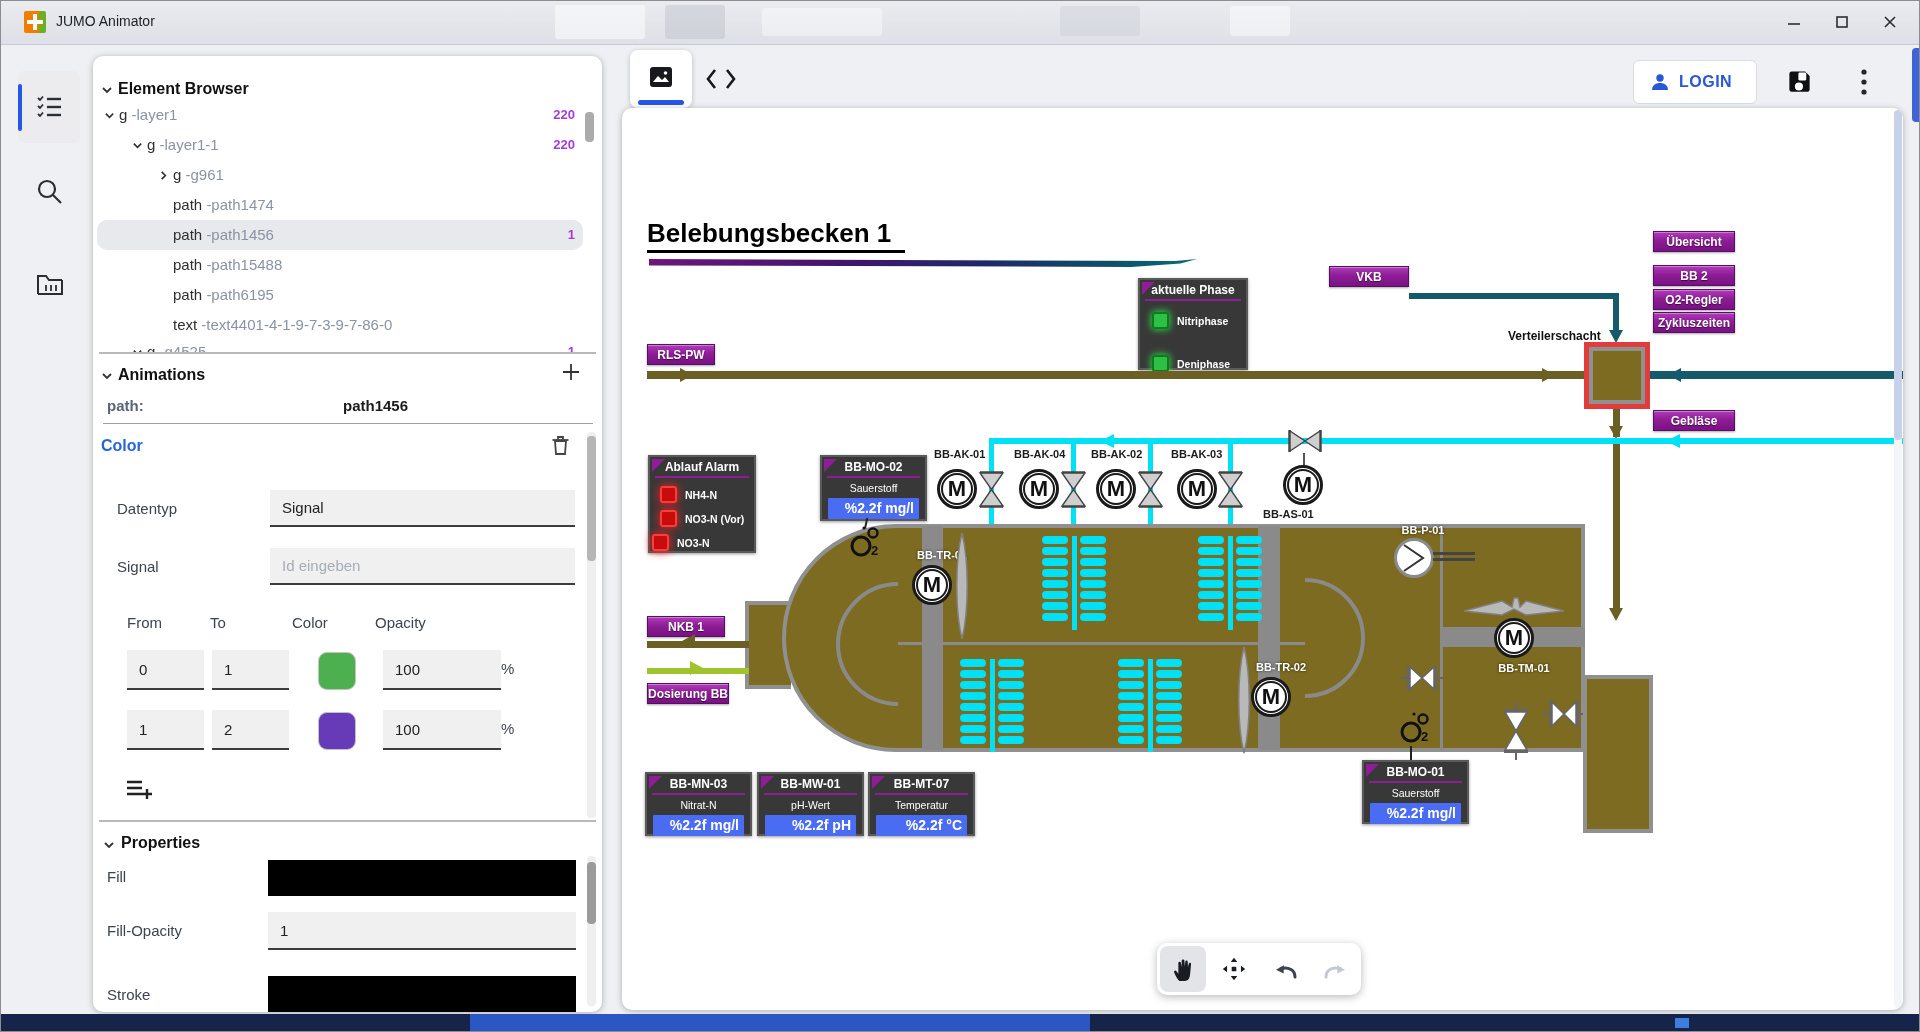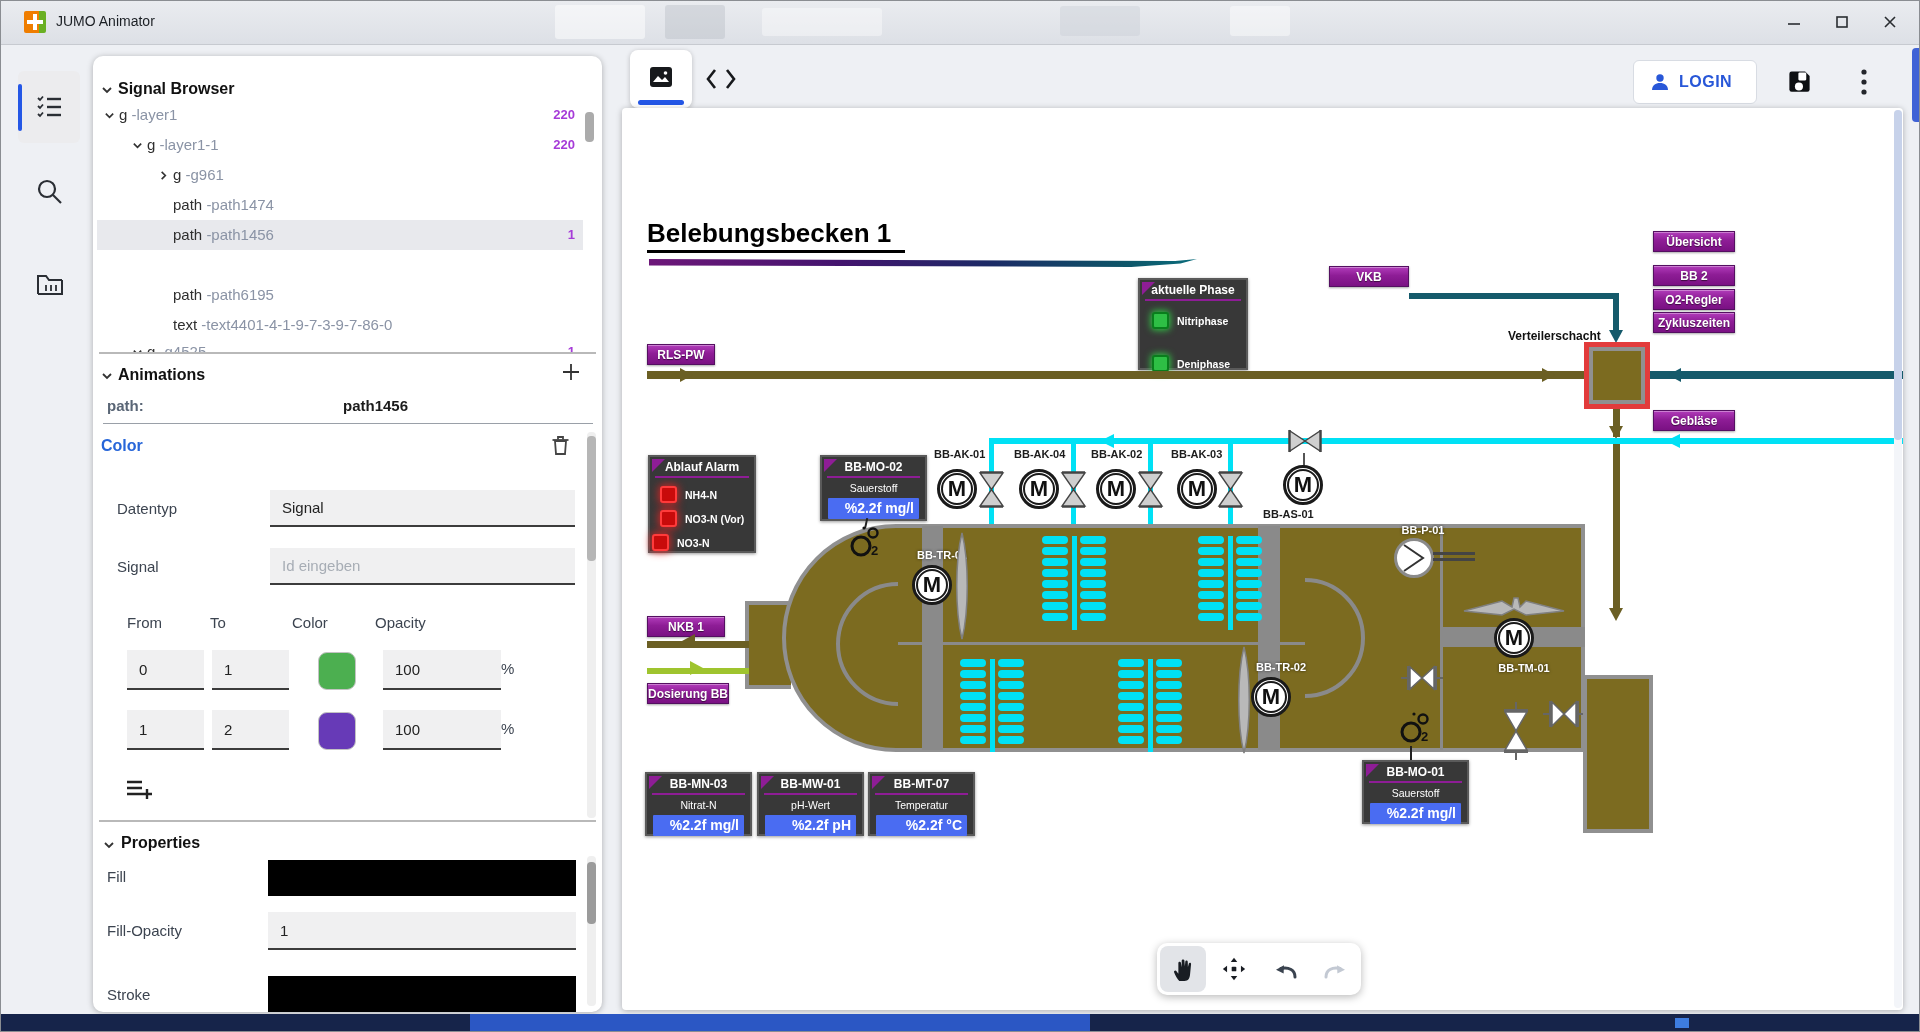--- a/index.html
+++ b/index.html
@@ -24,21 +24,21 @@
   
   .rail-item{position:absolute;border-radius:6px;display:flex;align-items:center;justify-content:center}
   .rail-active-bar{position:absolute;left:18px;top:84px;width:4px;height:47px;background:#2457e6;border-radius:2px}
 
   
   .panel{position:absolute;left:93px;top:56px;width:509px;height:956px;background:#fff;
     border-radius:10px;box-shadow:0 1px 6px rgba(0,0,0,.28);overflow:hidden}
   .sec-head{position:absolute;font-size:16px;font-weight:bold;color:#111}
   .chev{position:absolute}
   .trow{position:absolute;left:4px;width:486px;height:30px;line-height:30px;font-size:15px}
-  .trow.sel{background:#e8e9ed;border-radius:0}
+  .trow.sel{background:#e8e9ed;border-radius:10px}
   .ttag{position:absolute;color:#2f2f2f}
   .tid{color:#8a93a5}
   .tbadge{position:absolute;right:8px;top:0;color:#a63bd8;font-weight:bold;font-size:13px}
   .divline{position:absolute;left:6px;width:497px;height:2px;background:#b9b9b9}
   .thinline{position:absolute;background:#9aa0a8}
   .flabel{position:absolute;font-size:15px;color:#3c4450}
   .ffield{position:absolute;background:#f0f0f1;border:none;border-bottom:2px solid #3c3c3c;
      font-size:15px;color:#222;padding:0 0 0 12px;font-family:"Liberation Sans",sans-serif;outline:none}
   .ffield::placeholder{color:#a7adb5}
   .swatch{position:absolute;width:36px;height:36px;border-radius:9px;border:1px solid #c3c3c3}
@@ -49,21 +49,21 @@
   .tab{position:absolute;left:630px;top:50px;width:62px;height:58px;background:#fff;border-radius:8px;
     box-shadow:0 1px 5px rgba(0,0,0,.22)}
   .tab-underline{position:absolute;left:8px;bottom:3px;width:46px;height:5px;background:#2457e6;border-radius:3px}
   .login-btn{position:absolute;left:1633px;top:60px;width:124px;height:44px;background:#fff;
     border:1px solid #d8dce3;border-radius:6px;display:flex;align-items:center;gap:9px;
     padding-left:16px;box-sizing:border-box;color:#2857d8;font-size:16px;font-weight:bold;letter-spacing:.5px}
   .edge-blue{position:absolute;left:1912px;top:48px;width:8px;height:74px;background:#3f62d6;border-radius:4px 0 0 4px}
 
   
   .canvas{position:absolute;left:622px;top:108px;width:1281px;height:902px;background:#fff;
-    border-radius:4px;box-shadow:0 1px 6px rgba(0,0,0,.28);overflow:hidden}
+    border-radius:10px;box-shadow:0 1px 6px rgba(0,0,0,.28);overflow:hidden}
   .dg-title{position:absolute;left:25px;top:110px;font-size:26px;font-weight:bold;color:#000;
     border-bottom:3px solid #000;padding:0 14px 1px 0}
   .swoosh{position:absolute;left:27px;top:151px;width:548px;height:8px;
     background:linear-gradient(90deg,#6d1779,#43146e 35%,#1c2a66 62%,#0e5468 86%,#0b6d7c);
     clip-path:polygon(0 0,96% 25%,100% 0,97% 55%,88% 100%,0 80%)}
   .pbtn{position:absolute;width:82px;height:21px;line-height:21px;text-align:center;color:#fff;
     font-size:12px;font-weight:bold;text-shadow:0 1px 1px rgba(0,0,0,.55);
     background:linear-gradient(180deg,#b13cba,#8e1d96 45%,#7a1183);
     border:1px solid #541061;box-shadow:inset 0 1px 0 rgba(255,255,255,.35),0 1px 2px rgba(0,0,0,.35);
     box-sizing:border-box}
@@ -156,21 +156,21 @@
     <line x1="17" y1="17" x2="17" y2="23" stroke="#2a2e34" stroke-width="1.8"></line>
     <line x1="22" y1="17" x2="22" y2="23" stroke="#2a2e34" stroke-width="1.8"></line>
   </svg>
 </div>
 
 <div class="panel">
 
   <svg class="chev" style="left:8px;top:28px" width="12" height="12" viewBox="0 0 12 12">
       <path d="M2 4l4 4 4-4" fill="none" stroke="#333" stroke-width="1.8"></path>
     </svg>
-  <div class="sec-head" style="left:25px;top:24px">Signal Browser</div>
+  <div class="sec-head" style="left:25px;top:24px">Element Browser</div>
 
   <div class="trow" style="top:44px">
     <svg class="chev" style="left:7px;top:10px" width="11" height="11" viewBox="0 0 12 12">
         <path d="M2 4l4 4 4-4" fill="none" stroke="#333" stroke-width="1.8"></path>
       </svg>
     <span class="ttag" style="left:22px"><span>g</span> <span class="tid">-layer1</span></span>
     <span class="tbadge">220</span>
   </div>
   <div class="trow" style="top:74px">
     <svg class="chev" style="left:35px;top:10px" width="11" height="11" viewBox="0 0 12 12">
@@ -184,20 +184,23 @@
         <path d="M4 2l4 4-4 4" fill="none" stroke="#333" stroke-width="1.8"></path>
       </svg>
     <span class="ttag" style="left:76px"><span>g</span> <span class="tid">-g961</span></span>
   </div>
   <div class="trow" style="top:134px">
     <span class="ttag" style="left:76px"><span>path</span> <span class="tid">-path1474</span></span>
   </div>
   <div class="trow sel" style="top:164px">
     <span class="ttag" style="left:76px"><span>path</span> <span class="tid">-path1456</span></span>
     <span class="tbadge">1</span>
+  </div>
+  <div class="trow" style="top:194px">
+    <span class="ttag" style="left:76px"><span>path</span> <span class="tid">-path15488</span></span>
   </div>
   <div class="trow" style="top:224px">
     <span class="ttag" style="left:76px"><span>path</span> <span class="tid">-path6195</span></span>
   </div>
   <div class="trow" style="top:254px">
     <span class="ttag" style="left:76px"><span>text</span> <span class="tid">-text4401-4-1-9-7-3-9-7-86-0</span></span>
   </div>
   <div class="trow" style="top:281px;height:15px;overflow:hidden">
     <svg class="chev" style="left:35px;top:10px" width="11" height="11" viewBox="0 0 12 12">
         <path d="M2 4l4 4 4-4" fill="none" stroke="#333" stroke-width="1.8"></path>

